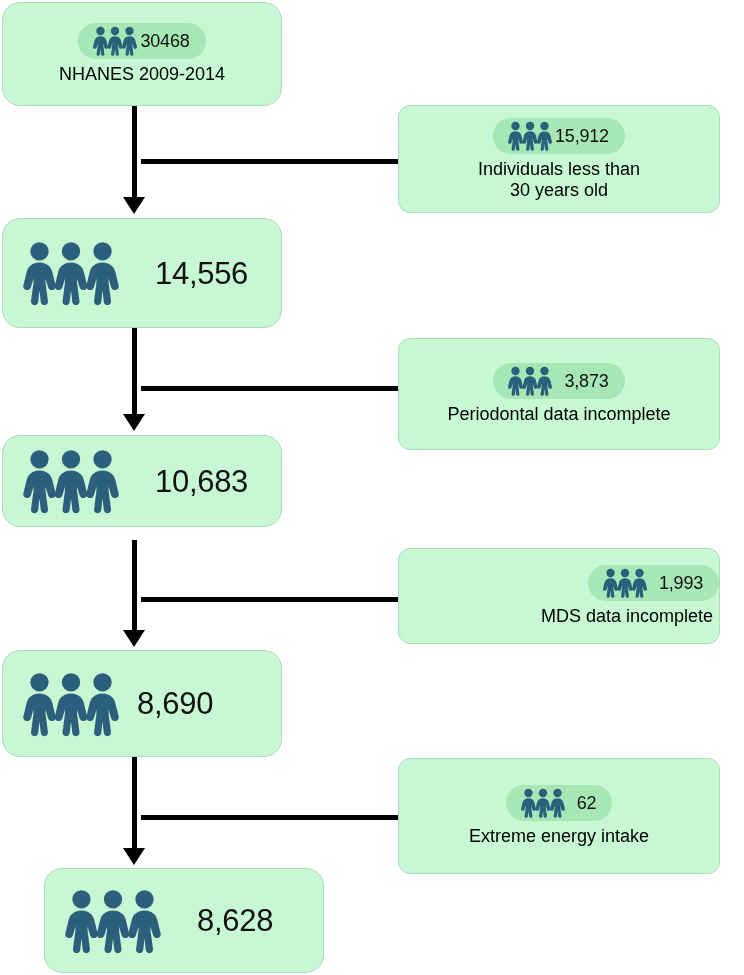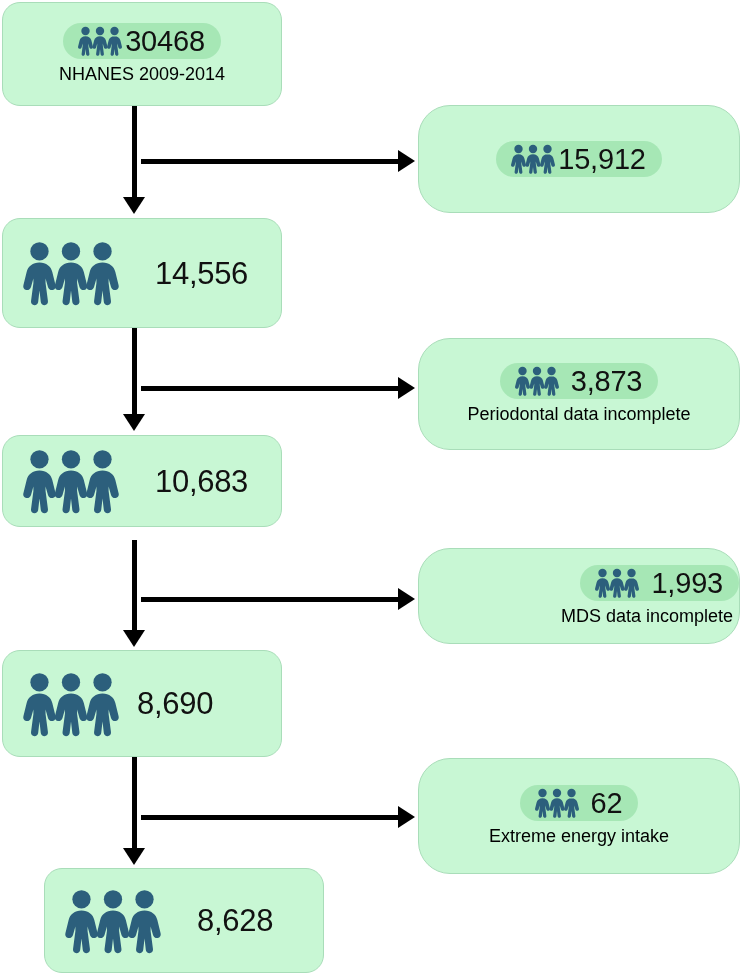--- a/index.html
+++ b/index.html
@@ -30,38 +30,38 @@
     display: flex;
     flex-direction: column;
     align-items: center;
     justify-content: center;
   }
   .node.left {
     left: 2px;
     width: 280px;
   }
   .node.right {
-    left: 418px;
+    left: 398px;
     width: 322px;
-    border-radius: 32px;
+    border-radius: 12px;
   }
 
   
   .pill {
     display: inline-flex;
     align-items: center;
     justify-content: center;
     background: #a6e7b5;
     border-radius: 999px;
     padding: 3px 16px 3px 14px;
     gap: 2px;
   }
   .pill .count {
     color: #111111;
-    font-size: 29px;
+    font-size: 18px;
     line-height: 1;
     letter-spacing: -0.2px;
     white-space: nowrap;
   }
   .pill.gap .count { margin-left: 9px; }
 
   
   .people {
     display: inline-block;
     line-height: 0;
@@ -239,20 +239,22 @@
             <path d="M8.5 10.2c-3.1 0-5.3 1.8-5.9 4.3L1.1 20.6c-.3 1.1.3 2 1.3 2.2 1 .2 1.9-.4 2.2-1.4l1.1-3.9v2.1L4.6 28c-.1 1 .6 1.8 1.6 1.8.9 0 1.6-.6 1.7-1.5l.6-5.3.6 5.3c.1.9.8 1.5 1.7 1.5 1 0 1.7-.8 1.6-1.8l-1.1-8.4v-2.1l1.1 3.9c.3 1 1.2 1.6 2.2 1.4 1-.2 1.6-1.1 1.3-2.2l-1.5-6.1c-.6-2.5-2.8-4.3-5.9-4.3z"></path>
             <circle cx="23" cy="5" r="4.2"></circle>
             <path d="M23 10.2c-3.1 0-5.3 1.8-5.9 4.3l-1.5 6.1c-.3 1.1.3 2 1.3 2.2 1 .2 1.9-.4 2.2-1.4l1.1-3.9v2.1L19.1 28c-.1 1 .6 1.8 1.6 1.8.9 0 1.6-.6 1.7-1.5l.6-5.3.6 5.3c.1.9.8 1.5 1.7 1.5 1 0 1.7-.8 1.6-1.8l-1.1-8.4v-2.1l1.1 3.9c.3 1 1.2 1.6 2.2 1.4 1-.2 1.6-1.1 1.3-2.2l-1.5-6.1c-.6-2.5-2.8-4.3-5.9-4.3z"></path>
             <circle cx="37.5" cy="5" r="4.2"></circle>
             <path d="M37.5 10.2c-3.1 0-5.3 1.8-5.9 4.3l-1.5 6.1c-.3 1.1.3 2 1.3 2.2 1 .2 1.9-.4 2.2-1.4l1.1-3.9v2.1L33.6 28c-.1 1 .6 1.8 1.6 1.8.9 0 1.6-.6 1.7-1.5l.6-5.3.6 5.3c.1.9.8 1.5 1.7 1.5 1 0 1.7-.8 1.6-1.8l-1.1-8.4v-2.1l1.1 3.9c.3 1 1.2 1.6 2.2 1.4 1-.2 1.6-1.1 1.3-2.2l-1.5-6.1c-.6-2.5-2.8-4.3-5.9-4.3z"></path>
           </g>
         </svg>
       </span>
       <span class="count">15,912</span>
     </div>
+    <div class="caption">Individuals less than
+30 years old</div>
   </div>
 
   <div class="node right" style="top:338px; height:112px;">
     <div class="pill gap">
       <span class="people">
         <svg width="46" height="30" viewBox="0 0 46 30" aria-hidden="true">
           <g fill="#2c5f7c">
             <circle cx="8.5" cy="5" r="4.2"></circle>
             <path d="M8.5 10.2c-3.1 0-5.3 1.8-5.9 4.3L1.1 20.6c-.3 1.1.3 2 1.3 2.2 1 .2 1.9-.4 2.2-1.4l1.1-3.9v2.1L4.6 28c-.1 1 .6 1.8 1.6 1.8.9 0 1.6-.6 1.7-1.5l.6-5.3.6 5.3c.1.9.8 1.5 1.7 1.5 1 0 1.7-.8 1.6-1.8l-1.1-8.4v-2.1l1.1 3.9c.3 1 1.2 1.6 2.2 1.4 1-.2 1.6-1.1 1.3-2.2l-1.5-6.1c-.6-2.5-2.8-4.3-5.9-4.3z"></path>
             <circle cx="23" cy="5" r="4.2"></circle>

